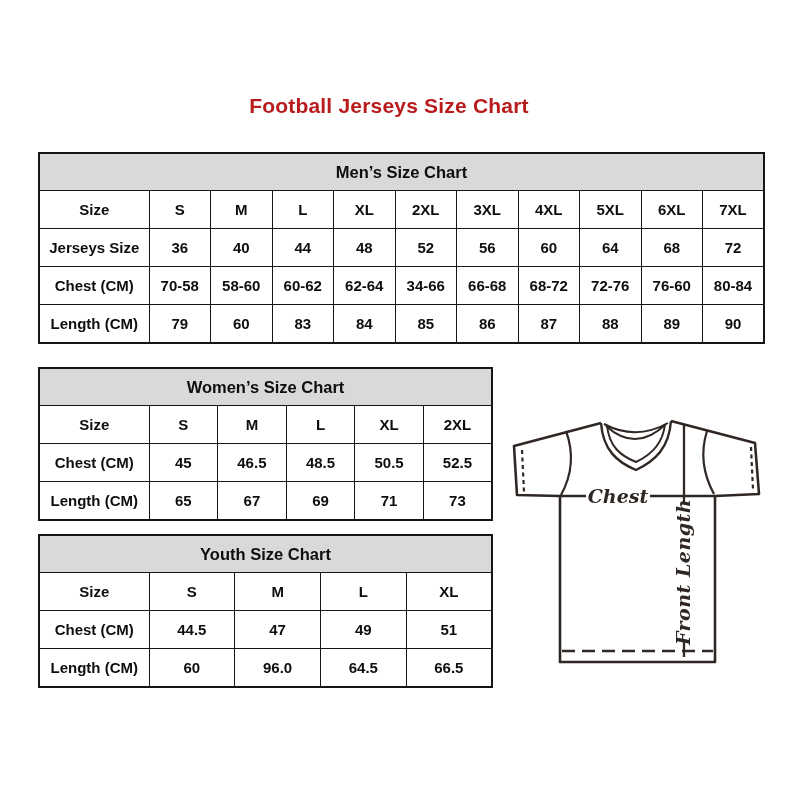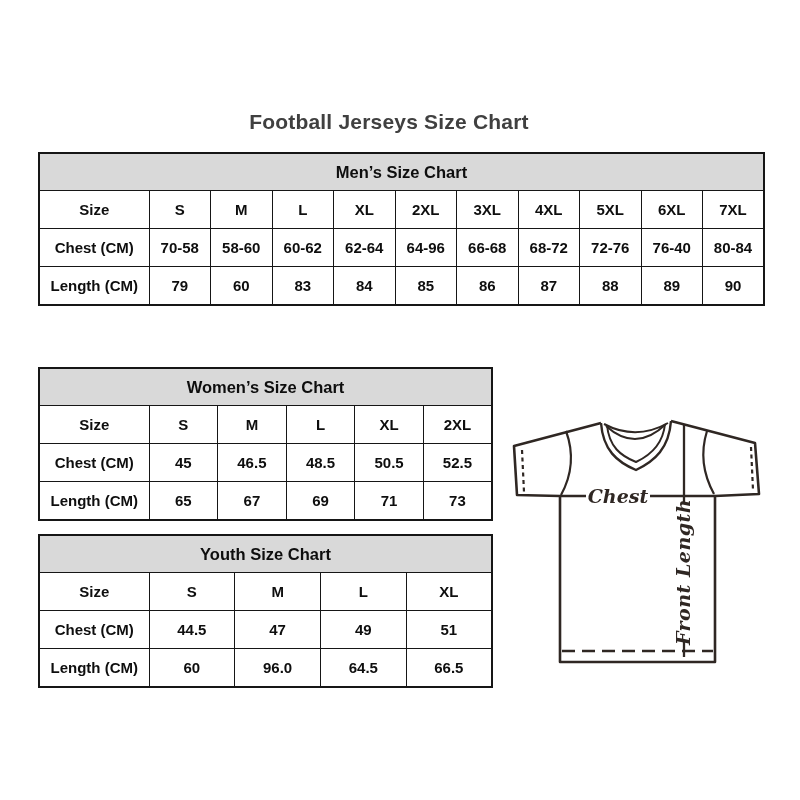--- a/index.html
+++ b/index.html
@@ -8,23 +8,23 @@
     --text:#111111;
     --stroke:#2f2723;
   }
   html,body{margin:0;padding:0;}
   body{
     width:800px;height:800px;background:#ffffff;position:relative;
     font-family:"Liberation Sans",sans-serif;color:var(--text);
     overflow:hidden;
   }
   .page-title{
-    position:absolute;left:0;top:110px;width:778px;
+    position:absolute;left:0;top:94px;width:778px;
     text-align:center;font-size:21px;font-weight:bold;
-    letter-spacing:0.2px;color:#404040;margin:0;
+    letter-spacing:0.2px;color:#b91c1c;margin:0;
   }
   .tbl-wrap{position:absolute;}
   .tbl-wrap.mens{left:38px;top:152px;}
   .tbl-wrap.womens{left:38px;top:367px;}
   .tbl-wrap.youth{left:38px;top:534px;}
   table.size-table{
     border-collapse:collapse;table-layout:fixed;
     border:2.5px solid var(--border);
     font-weight:bold;color:#0e0e0e;
   }
@@ -82,30 +82,43 @@
           <td>L</td>
           <td>XL</td>
           <td>2XL</td>
           <td>3XL</td>
           <td>4XL</td>
           <td>5XL</td>
           <td>6XL</td>
           <td>7XL</td>
         </tr>
         <tr>
+          <td>Jerseys Size</td>
+          <td>36</td>
+          <td>40</td>
+          <td>44</td>
+          <td>48</td>
+          <td>52</td>
+          <td>56</td>
+          <td>60</td>
+          <td>64</td>
+          <td>68</td>
+          <td>72</td>
+        </tr>
+        <tr>
           <td>Chest (CM)</td>
           <td>70-58</td>
           <td>58-60</td>
           <td>60-62</td>
           <td>62-64</td>
-          <td>64-96</td>
+          <td>34-66</td>
           <td>66-68</td>
           <td>68-72</td>
           <td>72-76</td>
-          <td>76-40</td>
+          <td>76-60</td>
           <td>80-84</td>
         </tr>
         <tr>
           <td>Length (CM)</td>
           <td>79</td>
           <td>60</td>
           <td>83</td>
           <td>84</td>
           <td>85</td>
           <td>86</td>

